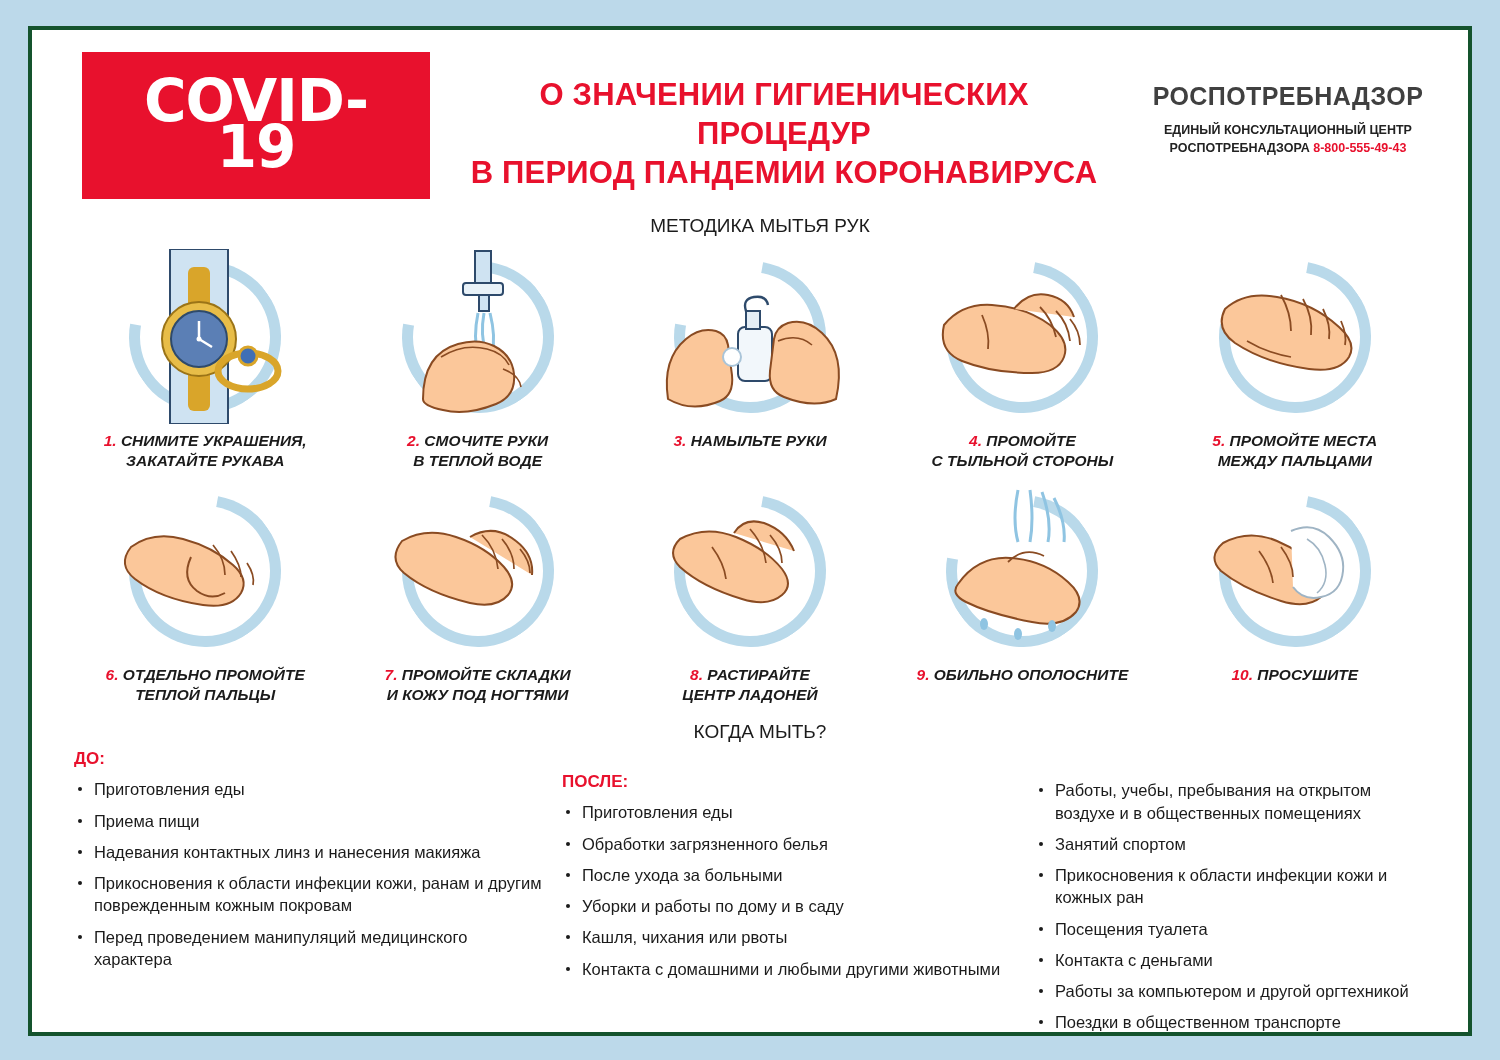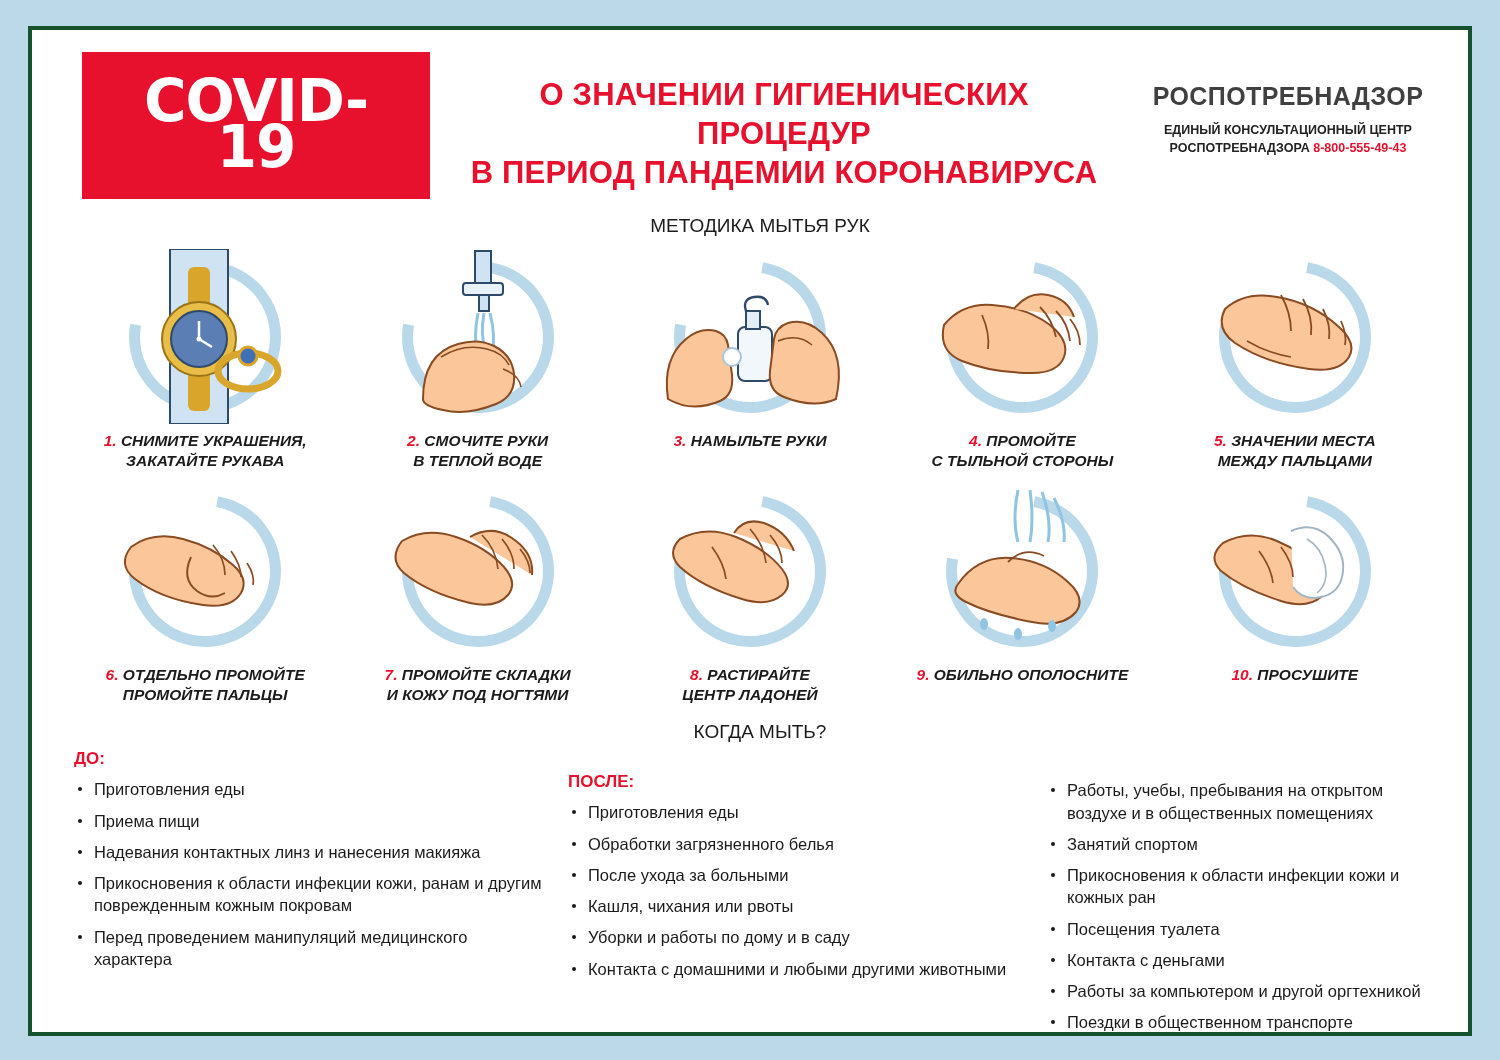--- a/index.html
+++ b/index.html
@@ -110,21 +110,21 @@
     margin-top: 4px;
     font-style: italic;
   }
   .step-caption .txt { color: #1b1b1b; }
   svg.art { position: relative; z-index: 2; }
 
   
   .when {
     display: flex;
     padding: 6px 42px 0 42px;
-    gap: 24px;
+    gap: 18px;
   }
   .col { flex: 1; }
   .col.col1 { flex: 0 0 470px; }
   .col.col2 { flex: 0 0 455px; margin-top: 23px; }
   .col-head {
     color: #e8112d;
     font-weight: bold;
     font-size: 17px;
     margin-bottom: 9px;
   }
@@ -268,21 +268,21 @@
             <path d="M86 46 q10 18 10 36"></path>
             <path d="M108 50 q10 18 8 36"></path>
             <path d="M128 60 q8 16 6 30"></path>
             <path d="M146 72 q6 14 4 24"></path>
           </g>
           <path d="M52 92 q20 12 44 16" fill="none" stroke="#8a4b22" stroke-width="1.6"></path>
         </svg>
       </div>
       <div class="step-caption">
         <span>5.</span>
-        <span class="txt">ЗНАЧЕНИИ МЕСТА</span><br>
+        <span class="txt">ПРОМОЙТЕ МЕСТА</span><br>
         <span class="txt">МЕЖДУ ПАЛЬЦАМИ</span>
       </div>
     </div>
   </div>
 
   <div class="steps-row">
 
     <div class="step">
       <div class="step-art">
         <div class="ring"></div>
@@ -292,21 +292,21 @@
           <g stroke="#8a4b22" stroke-width="1.7" fill="none">
             <path d="M108 54 q12 14 12 30"></path>
             <path d="M126 60 q10 14 10 26"></path>
             <path d="M142 72 q8 12 6 22"></path>
           </g>
         </svg>
       </div>
       <div class="step-caption">
         <span>6.</span>
         <span class="txt">ОТДЕЛЬНО ПРОМОЙТЕ</span><br>
-        <span class="txt">ПРОМОЙТЕ ПАЛЬЦЫ</span>
+        <span class="txt">ТЕПЛОЙ ПАЛЬЦЫ</span>
       </div>
     </div>
 
     <div class="step">
       <div class="step-art">
         <div class="ring"></div>
         <svg class="art" width="200" height="160" viewBox="0 0 200 160">
           <path d="M24 50 q24-14 54-4 q30 10 48 30 q14 16 4 28 q-12 14-38 8 q-42-10-66-30 q-16-14-2-32z" fill="#fbc79a" stroke="#8a4b22" stroke-width="2"></path>
           <path d="M92 46 q24-14 46 4 q18 14 16 34" fill="#fbc79a" stroke="#8a4b22" stroke-width="2"></path>
           <g stroke="#8a4b22" stroke-width="1.7" fill="none">
@@ -401,22 +401,22 @@
         <li>Перед проведением манипуляций медицинского характера</li>
       </ul>
     </div>
 
     <div class="col col2">
       <div class="col-head">ПОСЛЕ:</div>
       <ul class="items">
         <li>Приготовления еды</li>
         <li>Обработки загрязненного белья</li>
         <li>После ухода за больными</li>
+        <li>Уборки и работы по дому и в саду</li>
         <li>Кашля, чихания или рвоты</li>
-        <li>Уборки и работы по дому и в саду</li>
         <li>Контакта с домашними и любыми другими животными</li>
       </ul>
     </div>
 
     <div class="col col3">
       <div class="col3-spacer"></div>
       <ul class="items">
         <li>Работы, учебы, пребывания на открытом воздухе и в общественных помещениях</li>
         <li>Занятий спортом</li>
         <li>Прикосновения к области инфекции кожи и кожных ран</li>

